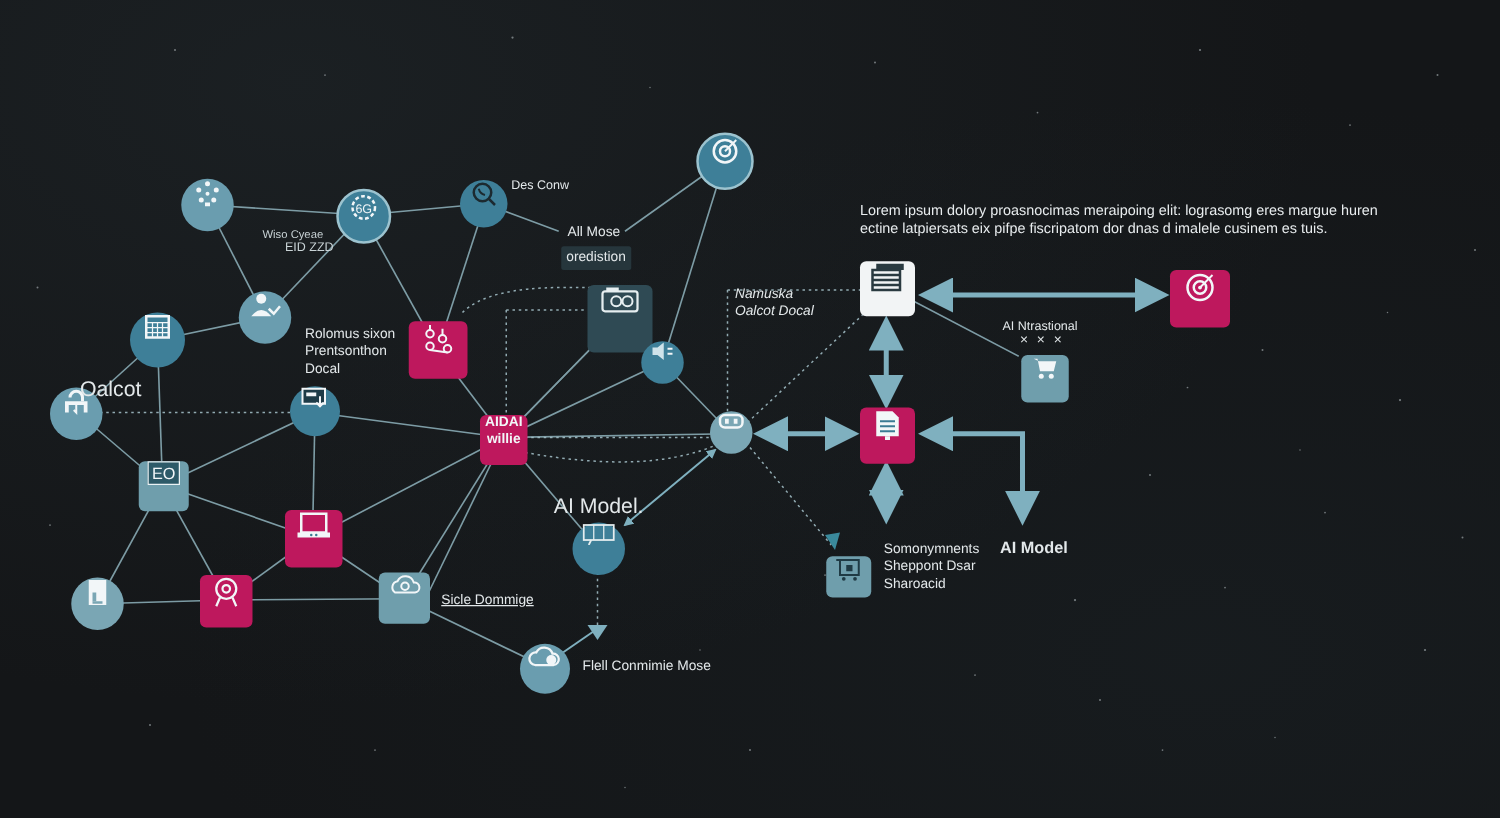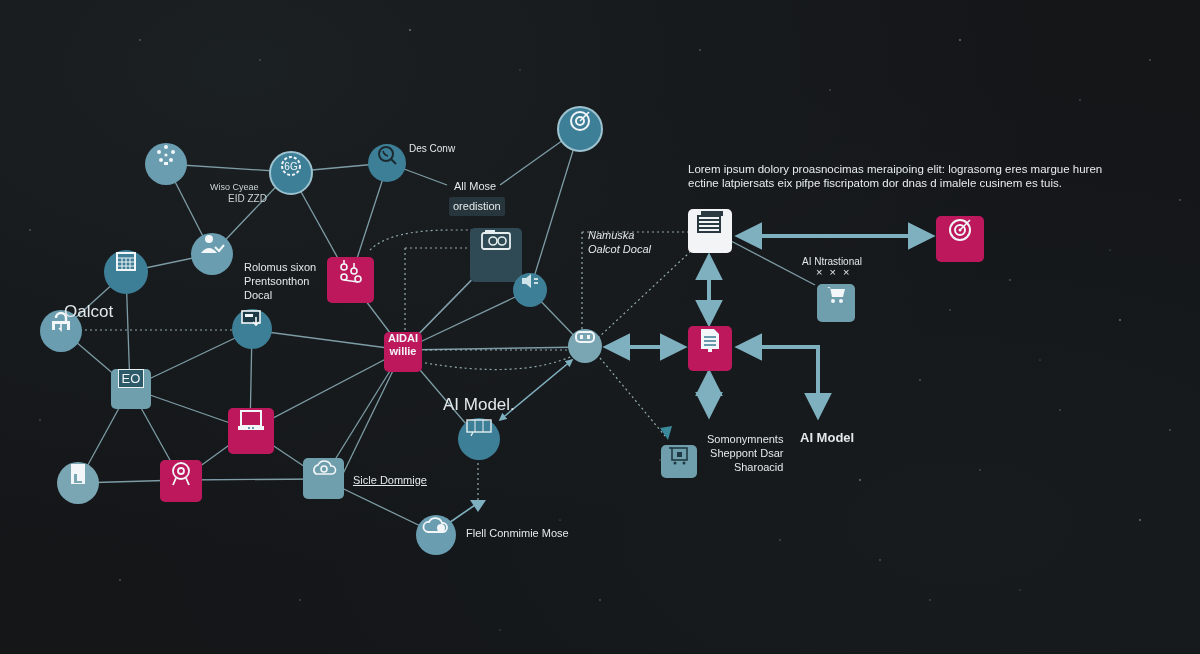--- a/index.html
+++ b/index.html
@@ -407,18 +407,18 @@
 </div>
 <div class="label" style="left:443px;top:375px;font-size:17px;margin-top:22px;">AI Model.</div>
 <div class="label" style="left:588px;top:228px;font-size:11px;line-height:14px;font-style:italic;">
   <div>Namuska</div>
   <div>Oalcot Docal</div>
 </div>
 <div class="label" style="left:802px;top:254px;font-size:10px;">AI Ntrastional</div>
 <div class="label" style="left:816px;top:265px;font-size:11px;letter-spacing:2px;">× × ×</div>
 <div class="label" style="left:353px;top:473px;font-size:11px;text-decoration:underline;">Sicle Dommige</div>
 <div class="label" style="left:466px;top:526px;font-size:11px;">Flell Conmimie Mose</div>
-<div class="label" style="left:707px;top:432px;font-size:11px;line-height:14px;text-align:right;">
+<div class="label" style="left:707px;top:432px;font-size:11px;line-height:14px;">
   <div>Somonymnents</div>
   <div>Sheppont Dsar</div>
   <div>Sharoacid</div>
 </div>
 <div class="label bold" style="left:800px;top:430px;">AI Model</div>
 
 </body></html>

